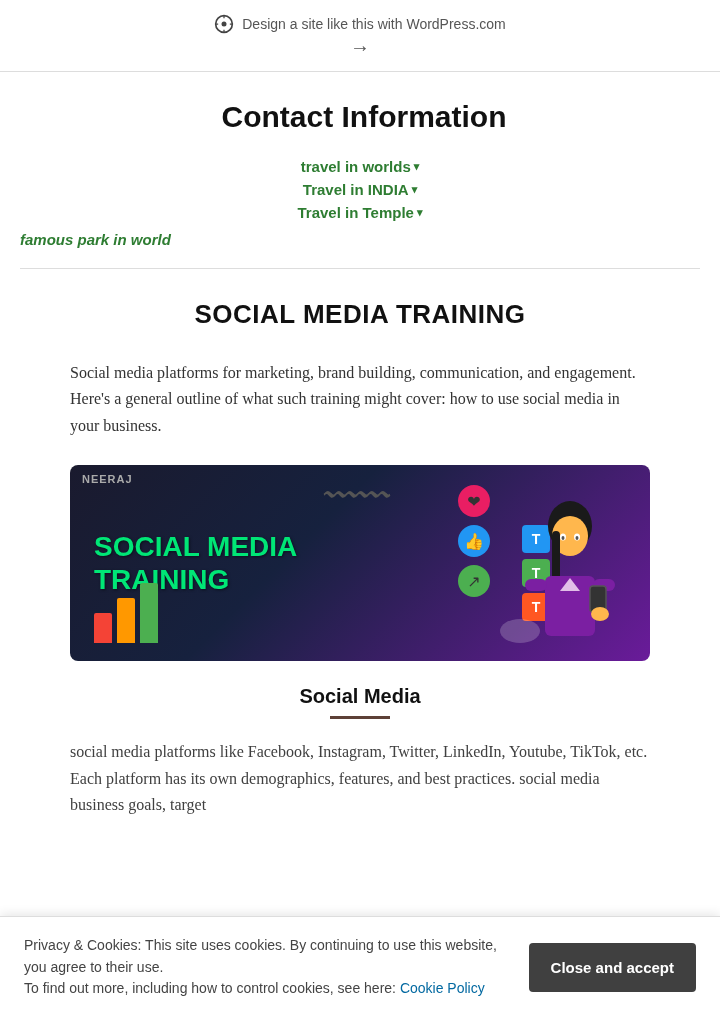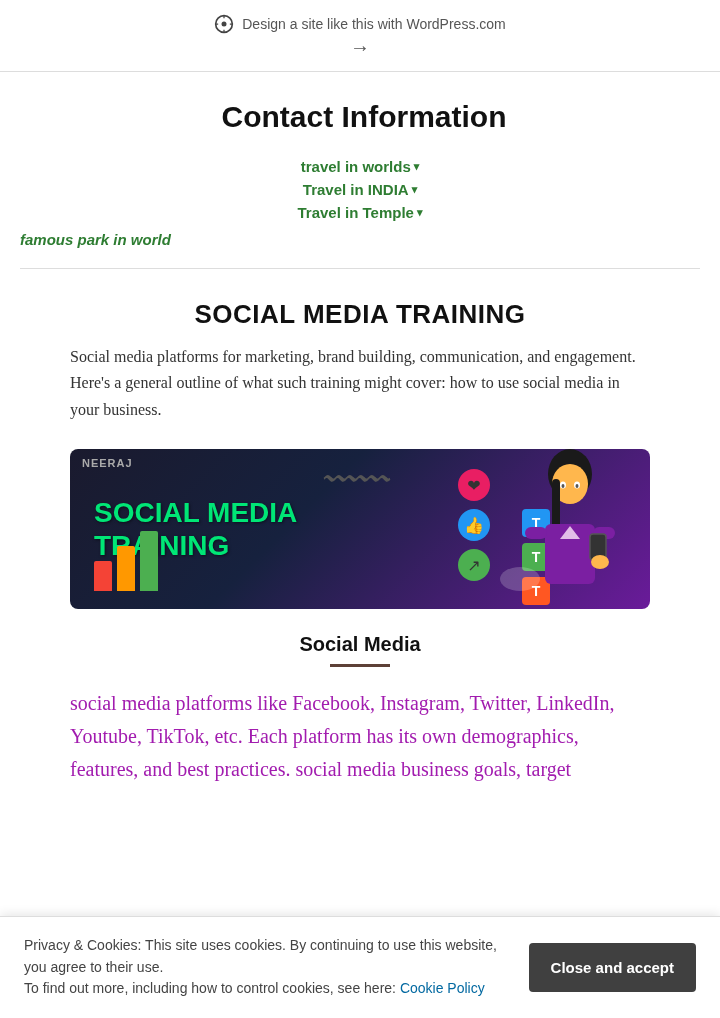--- a/index.html
+++ b/index.html
@@ -88,34 +88,34 @@
     
     .main-content {
       padding: 30px 70px 20px;
     }
     .section-title {
       font-size: 26px;
       font-weight: 900;
       font-family: Arial, sans-serif;
       text-align: center;
       color: #111;
-      margin-bottom: 14px;
+      margin-bottom: 30px;
       letter-spacing: 0.5px;
     }
     .intro-text {
       font-size: 16px;
       line-height: 1.65;
       color: #333;
       margin-bottom: 26px;
     }
 
     
     .banner-container {
       width: 100%;
-      height: 160px;
+      height: 196px;
       background: linear-gradient(135deg, #1a1a2e 0%, #16213e 40%, #6a1b9a 100%);
       border-radius: 8px;
       margin-bottom: 24px;
       position: relative;
       overflow: hidden;
       display: flex;
       align-items: center;
     }
     .banner-label {
       position: absolute;
@@ -227,23 +227,23 @@
       color: #111;
       margin-bottom: 8px;
     }
     .underline-bar {
       width: 60px;
       height: 3px;
       background: #5d4037;
       margin: 0 auto 20px;
     }
     .body-text {
-      font-size: 20px;
+      font-size: 16px;
       line-height: 1.65;
-      color: #a21caf;
+      color: #404040;
     }
 
     
     .cookie-banner {
       position: fixed;
       bottom: 0;
       left: 0;
       width: 720px;
       background: #fff;
       border-top: 1px solid #ddd;

